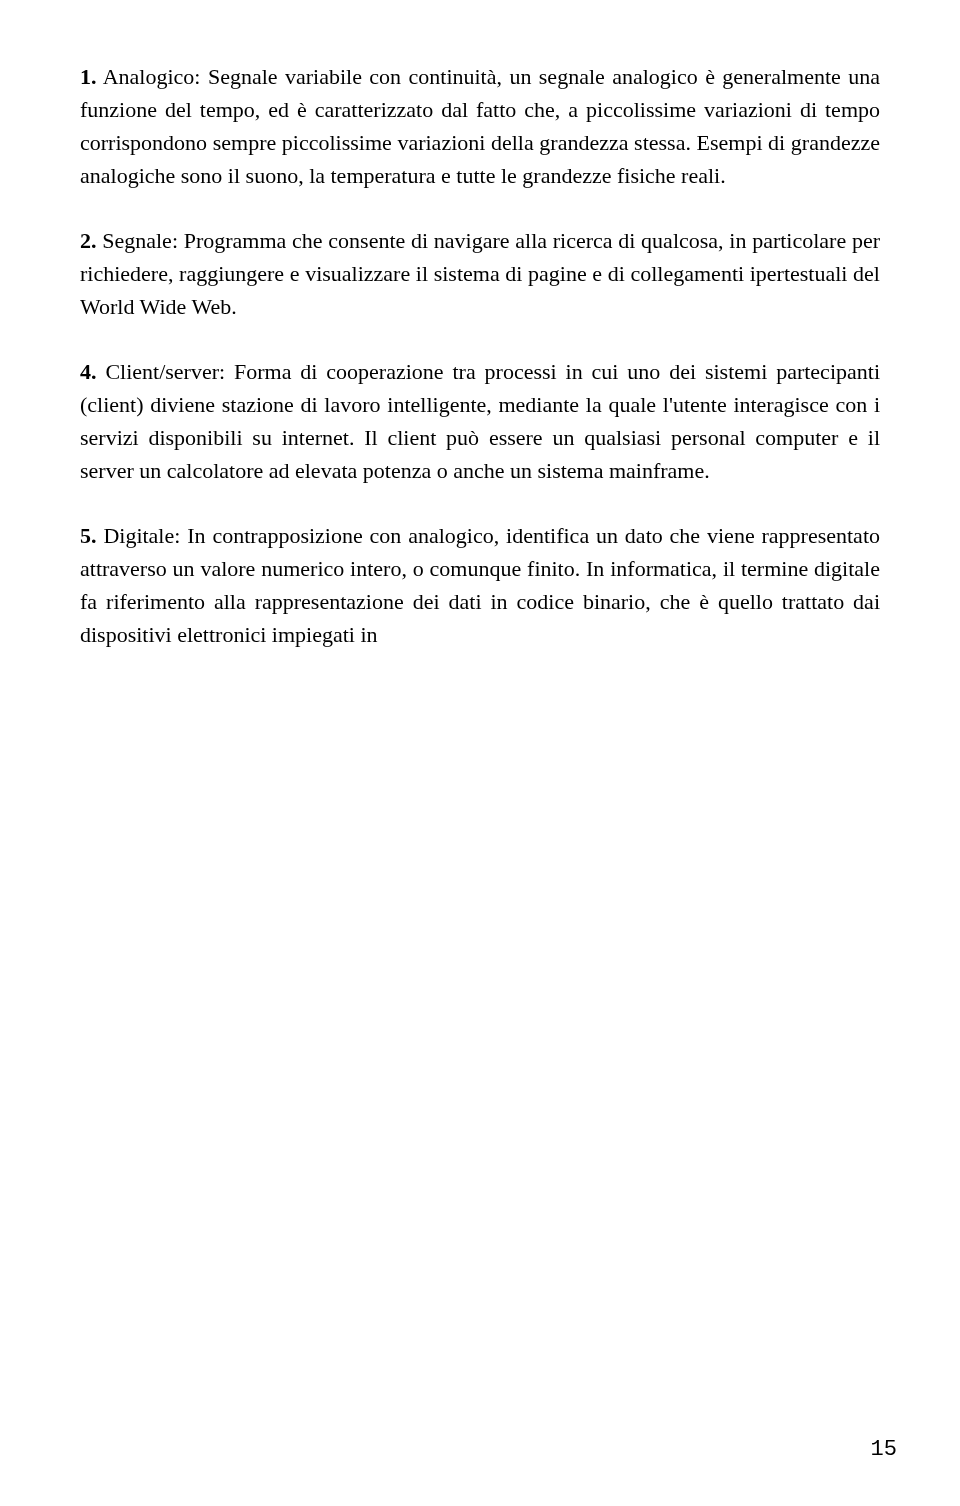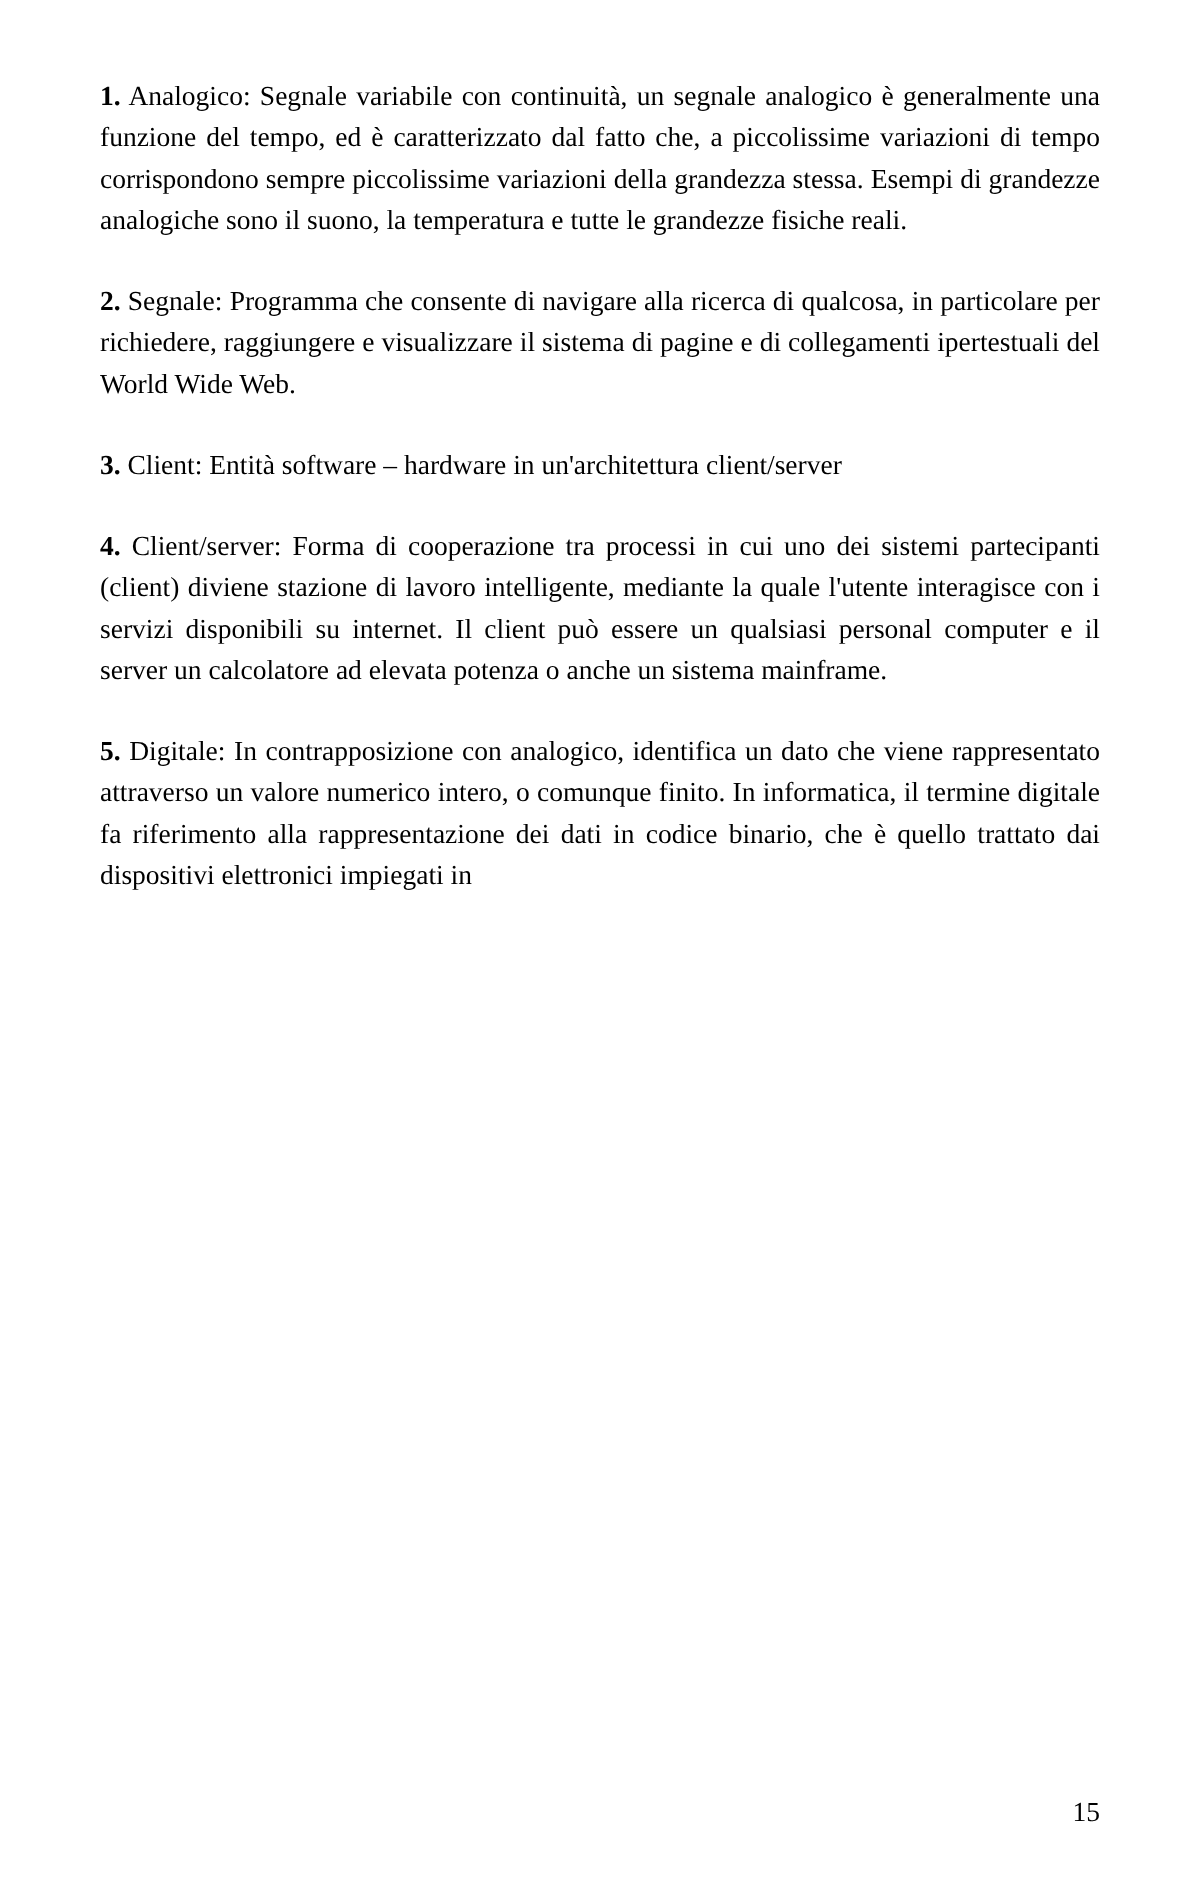--- a/index.html
+++ b/index.html
@@ -36,23 +36,23 @@
       font-weight: normal;
     }
 
     .entry-body {
       display: inline;
     }
 
     .page-number {
       position: absolute;
       bottom: 40px;
-      right: 80px;
+      right: 63px;
       font-size: 22px;
-      font-family: Liberation Serif, serif;
+      font-family: Liberation Mono, monospace;
     }
   </style>
 </head>
 <body>
 
 <div class="page-content">
 
   <div class="entry">
     <p>
       <span class="term-number">1.</span>
@@ -60,26 +60,20 @@
     </p>
   </div>
 
   <div class="entry">
     <p>
       <span class="term-number">2.</span>
       <span class="term-label"> <span>Segnale</span></span><span>: </span><span class="entry-body">Programma che consente di navigare alla ricerca di qualcosa, in particolare per richiedere, raggiungere e visualizzare il sistema di pagine e di collegamenti ipertestuali del World Wide Web.</span>
     </p>
   </div>
 
-  <div class="entry">
-    <p>
-      <span class="term-number">3.</span>
-      <span class="term-label"> <span>Client</span></span><span>: </span><span class="entry-body">Entità software – hardware in un'architettura client/server</span>
-    </p>
-  </div>
 
   <div class="entry">
     <p>
       <span class="term-number">4.</span>
       <span class="term-label"> <span>Client/server</span></span><span>: </span><span class="entry-body">Forma di cooperazione tra processi in cui uno dei sistemi partecipanti (client) diviene stazione di lavoro intelligente, mediante la quale l'utente interagisce con i servizi disponibili su internet. Il client può essere un qualsiasi personal computer e il server un calcolatore ad elevata potenza o anche un sistema mainframe.</span>
     </p>
   </div>
 
   <div class="entry">
     <p>

